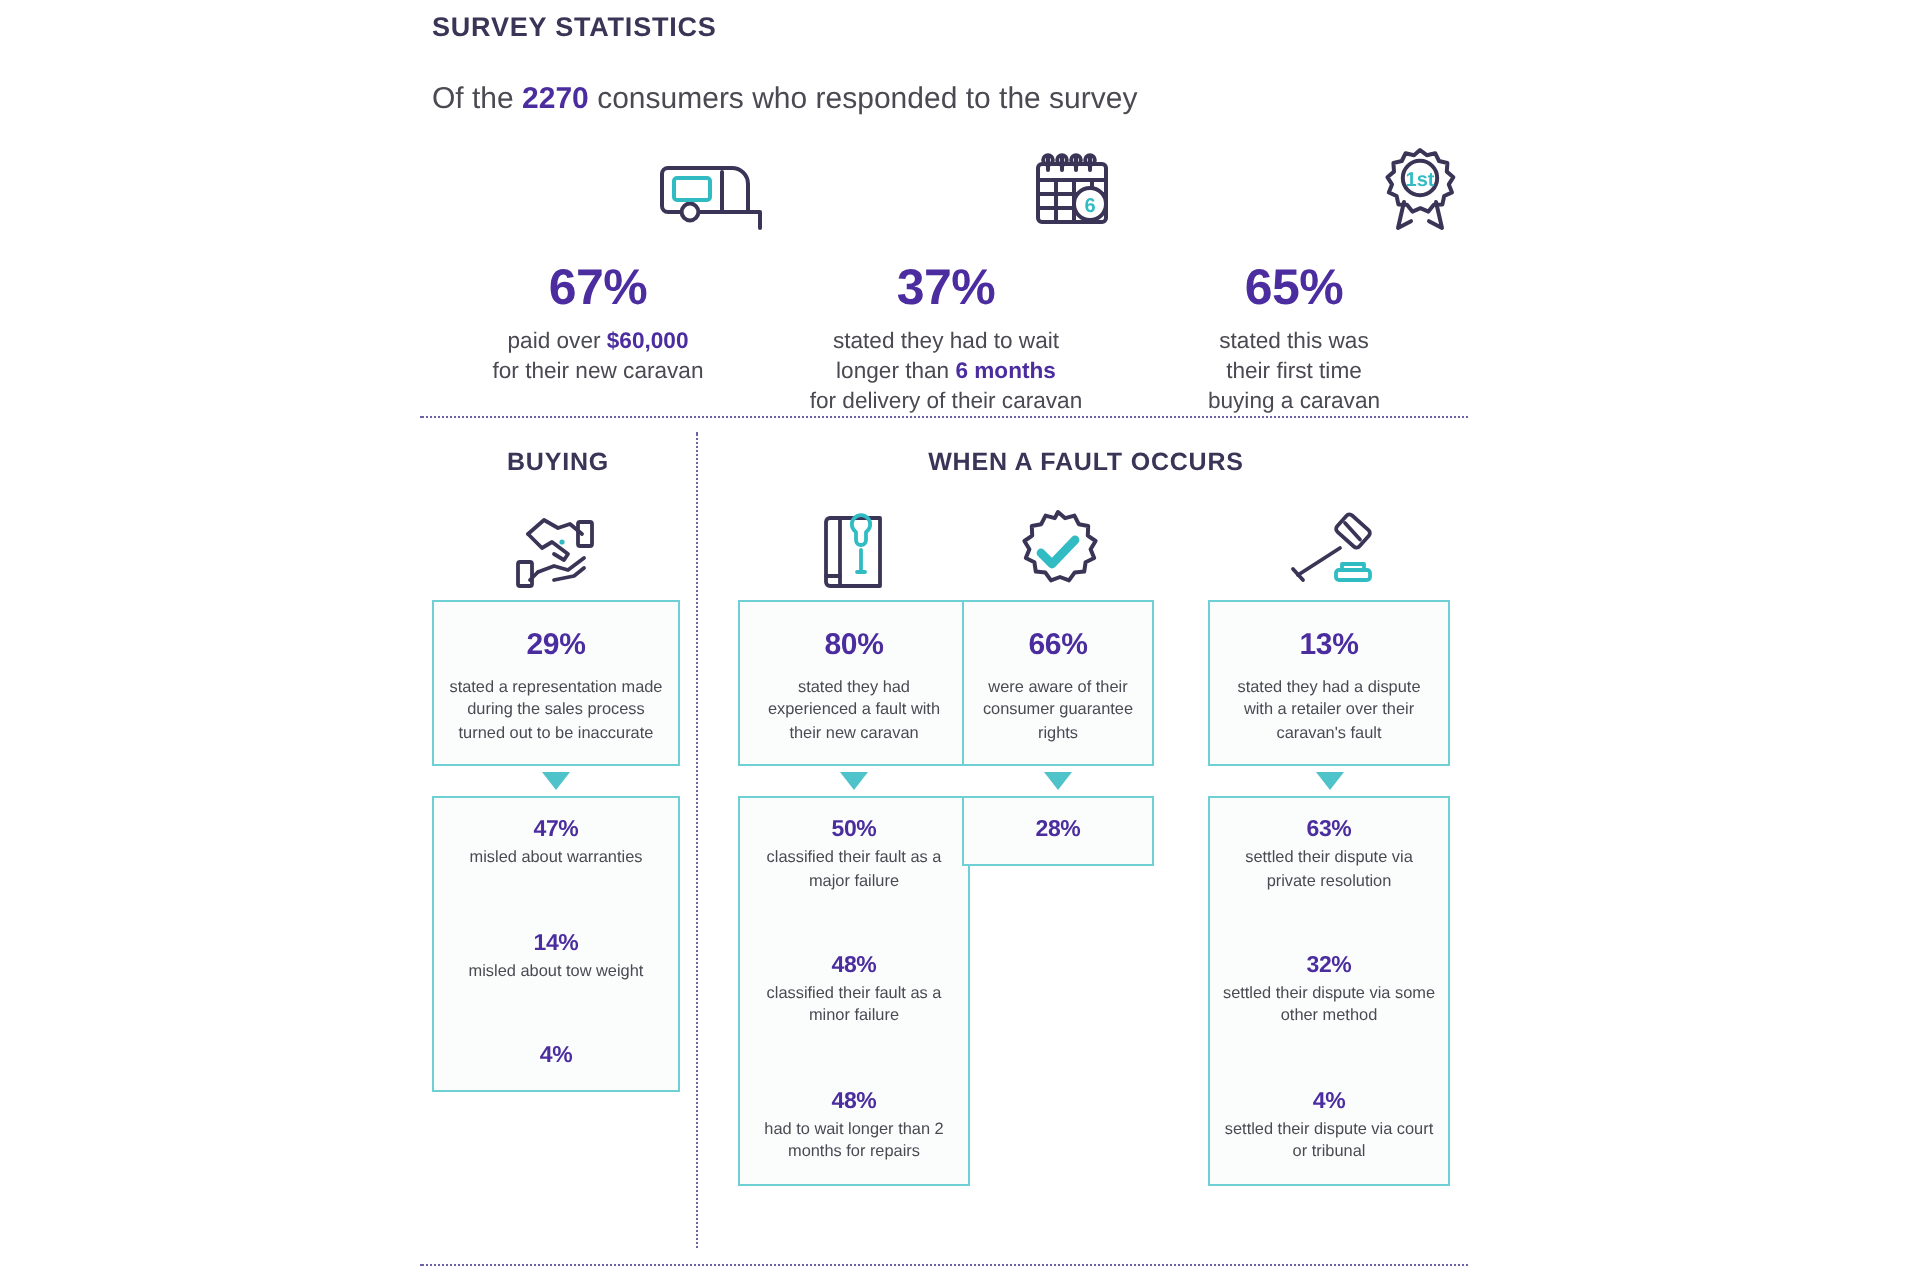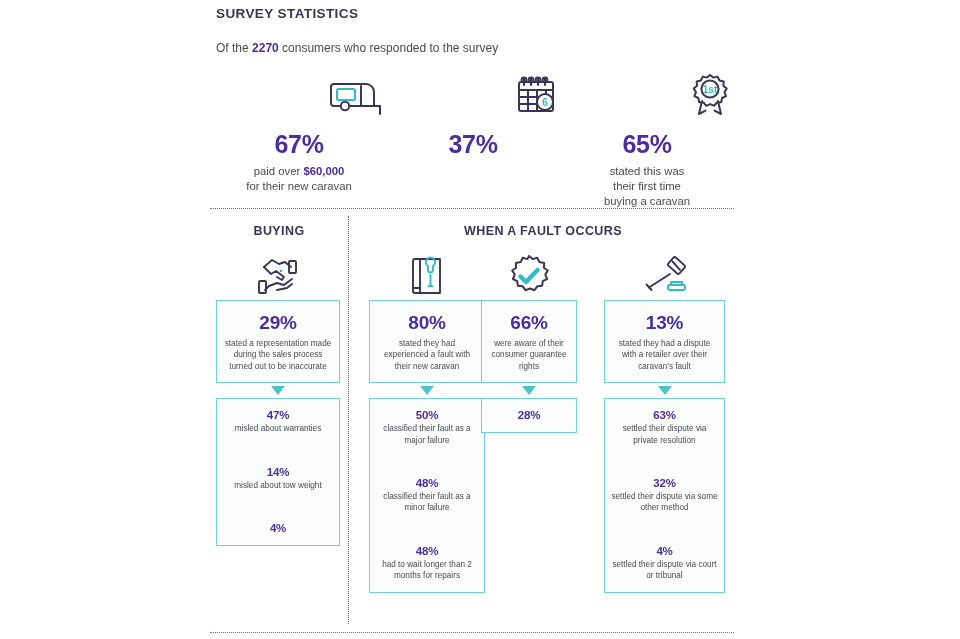--- a/index.html
+++ b/index.html
@@ -21,21 +21,21 @@
     position: absolute;
     left: 216px; top: 6px;
     font-size: 13.5px;
     font-weight: bold;
     letter-spacing: 0.4px;
     color: #3a3556;
   }
   .subtitle {
     position: absolute;
     left: 216px; top: 41px;
-    font-size: 12px;
+    font-size: 15px;
     color: #4a4a52;
   }
   .subtitle b { color: #4b2d9f; font-weight: bold; }
 
   
   .top-stats {
     position: absolute;
     left: 212px; top: 70px;
     width: 522px;
     display: flex;
@@ -115,21 +115,21 @@
 
   .box {
     border: 1px solid #6ecfd4;
     background: #fbfdfd;
     text-align: center;
     padding: 9px 6px 10px;
     position: relative;
   }
   .box.primary { padding-top: 11px; }
   .box .pct {
-    font-size: 19px;
+    font-size: 15px;
     font-weight: bold;
     color: #4b2d9f;
     letter-spacing: -0.2px;
     line-height: 22px;
   }
   .box .desc {
     font-size: 8.2px;
     line-height: 11.4px;
     color: #4a4a52;
     margin-top: 4px;
@@ -208,20 +208,25 @@
             <circle cx="12" cy="6" r="2.4"></circle>
               <circle cx="19" cy="6" r="2.4"></circle>
             <circle cx="26" cy="6" r="2.4"></circle>
               <circle cx="33" cy="6" r="2.4"></circle>
             <circle cx="33" cy="28" r="8" fill="#fff"></circle>
           </g>
           <text x="33" y="32" font-family="'Liberation Sans',sans-serif" font-size="10" font-weight="bold" fill="#31bcc4" text-anchor="middle">6</text>
         </svg>
       </div>
       <div class="pct">37%</div>
+      <div class="desc">
+        <span>stated they had to wait</span><br>
+        <span>longer than </span><b>6 months</b><br>
+        <span>for delivery of their caravan</span>
+      </div>
     </div>
 
     <div class="top-stat">
       <div class="icon-wrap">
         <svg width="48" height="48" viewBox="0 0 48 48">
           <g fill="none" stroke="#3a3556" stroke-width="2" stroke-linecap="round" stroke-linejoin="round">
             <path d="M24 3 l3.4 2.6 4.2-1 1.9 3.9 4.2 1 -0.3 4.3 3.3 2.8 -2.3 3.6 1.6 4 -3.9 1.8 -0.9 4.2 -4.3 0.2 -2.7 3.4 -4-1.7 -4 1.7 -2.7-3.4 -4.3-0.2 -0.9-4.2 -3.9-1.8 1.6-4 -2.3-3.6 3.3-2.8 -0.3-4.3 4.2-1 1.9-3.9 4.2 1 z"></path>
             <circle cx="24" cy="17" r="8.6"></circle>
             <path d="M16 29 l-3 13 6.5-3.4 M32 29 l3 13 -6.5-3.4"></path>
           </g>

